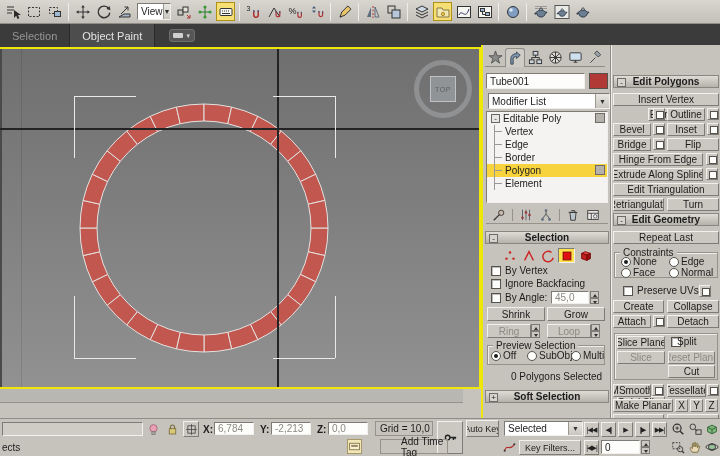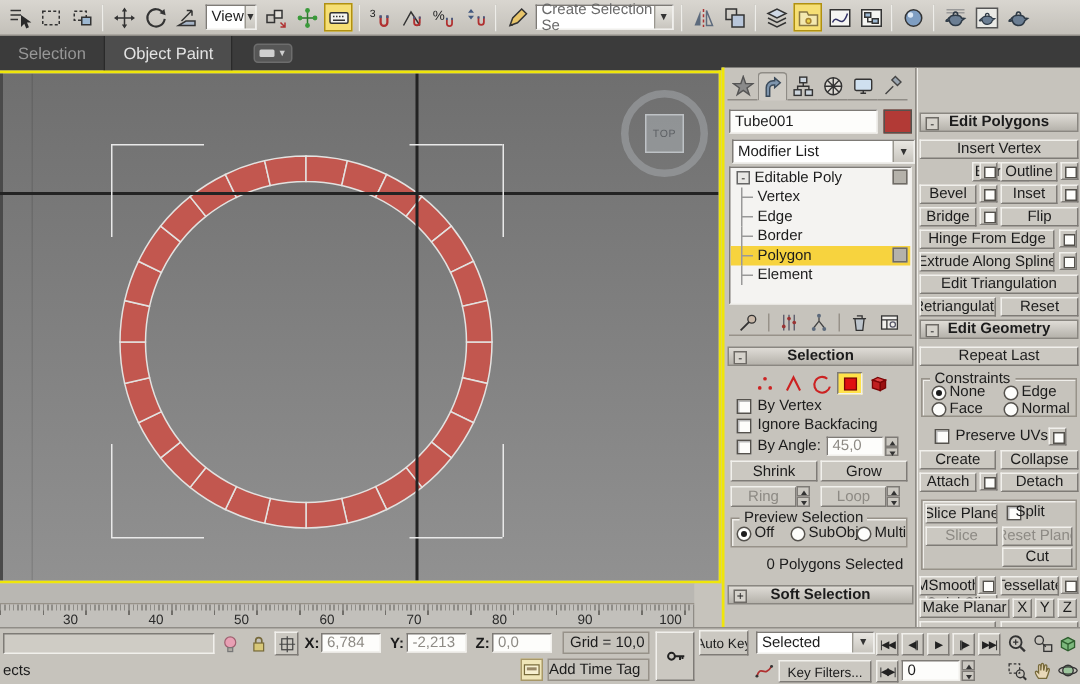--- a/index.html
+++ b/index.html
@@ -224,24 +224,20 @@
       </span>
       <span class="tsep"></span>
     <span class="tgroup">
         <span class="ticon">
           <svg viewBox="0 0 16 16">
             <path d="M3 13l1.8-5 6-6 3.2 3.2-6 6z" fill="#e8c56a" stroke="#333"></path>
             <path d="M3 13l2-.5" stroke="#333"></path>
           </svg>
         </span>
       </span>
-    <span class="combo" style="width:92px">
-      <span style="color:#6a6a6a">Create Selection Se</span>
-      <span class="arrow">▼</span>
-    </span>
     <span class="tsep"></span>
     <span class="tgroup">
         <span class="ticon">
           <svg viewBox="0 0 16 16">
             <path d="M6 3v10L2 13z" fill="#5d6b7d"></path>
             <path d="M10 3v10l4 0z" fill="none" stroke="#5d6b7d"></path>
             <path d="M8 2v12" stroke="#a33" stroke-dasharray="2 1.5"></path>
           </svg>
         </span>
         <span class="ticon">
@@ -610,34 +606,24 @@
       <span class="sbtn" style="left: 96px; top: 78px;"></span>
       <div class="btn" style="left: 2px; top: 93px; width: 38px; height: 13px;">Bridge</div>
       <span class="sbtn" style="left: 42px; top: 93px;"></span>
       <div class="btn" style="left: 56px; top: 93px; width: 52px; height: 13px;">Flip</div>
       <div class="btn" style="left: 2px; top: 108px; width: 90px; height: 13px;">Hinge From Edge</div>
       <span class="sbtn" style="left: 95px; top: 108px;"></span>
       <div class="btn" style="left: 2px; top: 123px; width: 90px; height: 13px;">Extrude Along Spline</div>
       <span class="sbtn" style="left: 95px; top: 123px;"></span>
       <div class="btn" style="left: 2px; top: 138px; width: 106px; height: 13px;">Edit Triangulation</div>
       <div class="btn" style="left: 2px; top: 153px; width: 51px; height: 13px;">Retriangulate</div>
-      <div class="btn" style="left: 56px; top: 153px; width: 52px; height: 13px;">Reset</div>
+      <div class="btn" style="left: 56px; top: 153px; width: 52px; height: 13px;">Turn</div>
     </div>
 
   <div id="timeslider-strip"></div>
-  <div id="trackbar">
-      <span class="tick-label" style="left: 47px;">30</span>
-      <span class="tick-label" style="left: 104px;">40</span>
-      <span class="tick-label" style="left: 161px;">50</span>
-      <span class="tick-label" style="left: 218px;">60</span>
-      <span class="tick-label" style="left: 276px;">70</span>
-      <span class="tick-label" style="left: 333px;">80</span>
-      <span class="tick-label" style="left: 390px;">90</span>
-      <span class="tick-label" style="left: 447px;">100</span>
-    </div>
   <div id="bottom-gap"></div>
 
   <div id="statusbar">
     <div class="field" style="left:2px; top:3px; width:141px; height:14px; background:#cfccc5;"></div>
     <span class="mini" style="left:146px; top:3px; width:14px; height:14px;">
         <svg viewBox="0 0 16 16">
           <circle cx="8" cy="6.5" r="4.5" fill="#e8a0b4" stroke="#a06070"></circle>
           <rect x="6" y="10.8" width="4" height="3.2" fill="#b0aca4" stroke="#777"></rect>
         </svg>
       </span>
@@ -688,21 +674,21 @@
     <span class="spin" style="left:641px; top:21px; height:14px;">
         <span class="up"></span>
         <span class="dn"></span>
       </span>
     <span class="mini" style="left:347px; top:20px; width:15px; height:15px; background:#f0e6b8; border:1px solid #a89868;">
         <svg viewBox="0 0 16 16">
           <rect x="2" y="4" width="12" height="8" fill="#f7f0d0" stroke="#776a3a"></rect>
           <rect x="4" y="6" width="8" height="2.5" fill="#998866"></rect>
         </svg>
       </span>
-    <div style="position:absolute; left:365px; top:20px; width:68px; height:15px; border:1px solid #979289; display:flex; align-items:center; padding-left:0;">Add Time Tag</div>
+    <div style="position:absolute; left:380px; top:20px; width:68px; height:15px; border:1px solid #979289; display:flex; align-items:center; padding-left:20px;">Add Time Tag</div>
     <span class="lbl" style="left:2px; top:23px;">ects</span>
 
   <div class="pb" style="left: 584px; top: 3px; width: 15px; height: 15px;">|◀◀</div>
       <div class="pb" style="left: 601px; top: 3px; width: 15px; height: 15px;">◀||</div>
       <div class="pb" style="left: 618px; top: 3px; width: 15px; height: 15px;">▶</div>
       <div class="pb" style="left: 635px; top: 3px; width: 15px; height: 15px;">||▶</div>
       <div class="pb" style="left: 652px; top: 3px; width: 15px; height: 15px;">▶▶|</div>
       <span class="nav" style="left: 670px; top: 2px;">
         <svg viewBox="0 0 16 16">
           <circle cx="7" cy="7" r="4.5" fill="none" stroke="#333" stroke-width="1.4"></circle>

